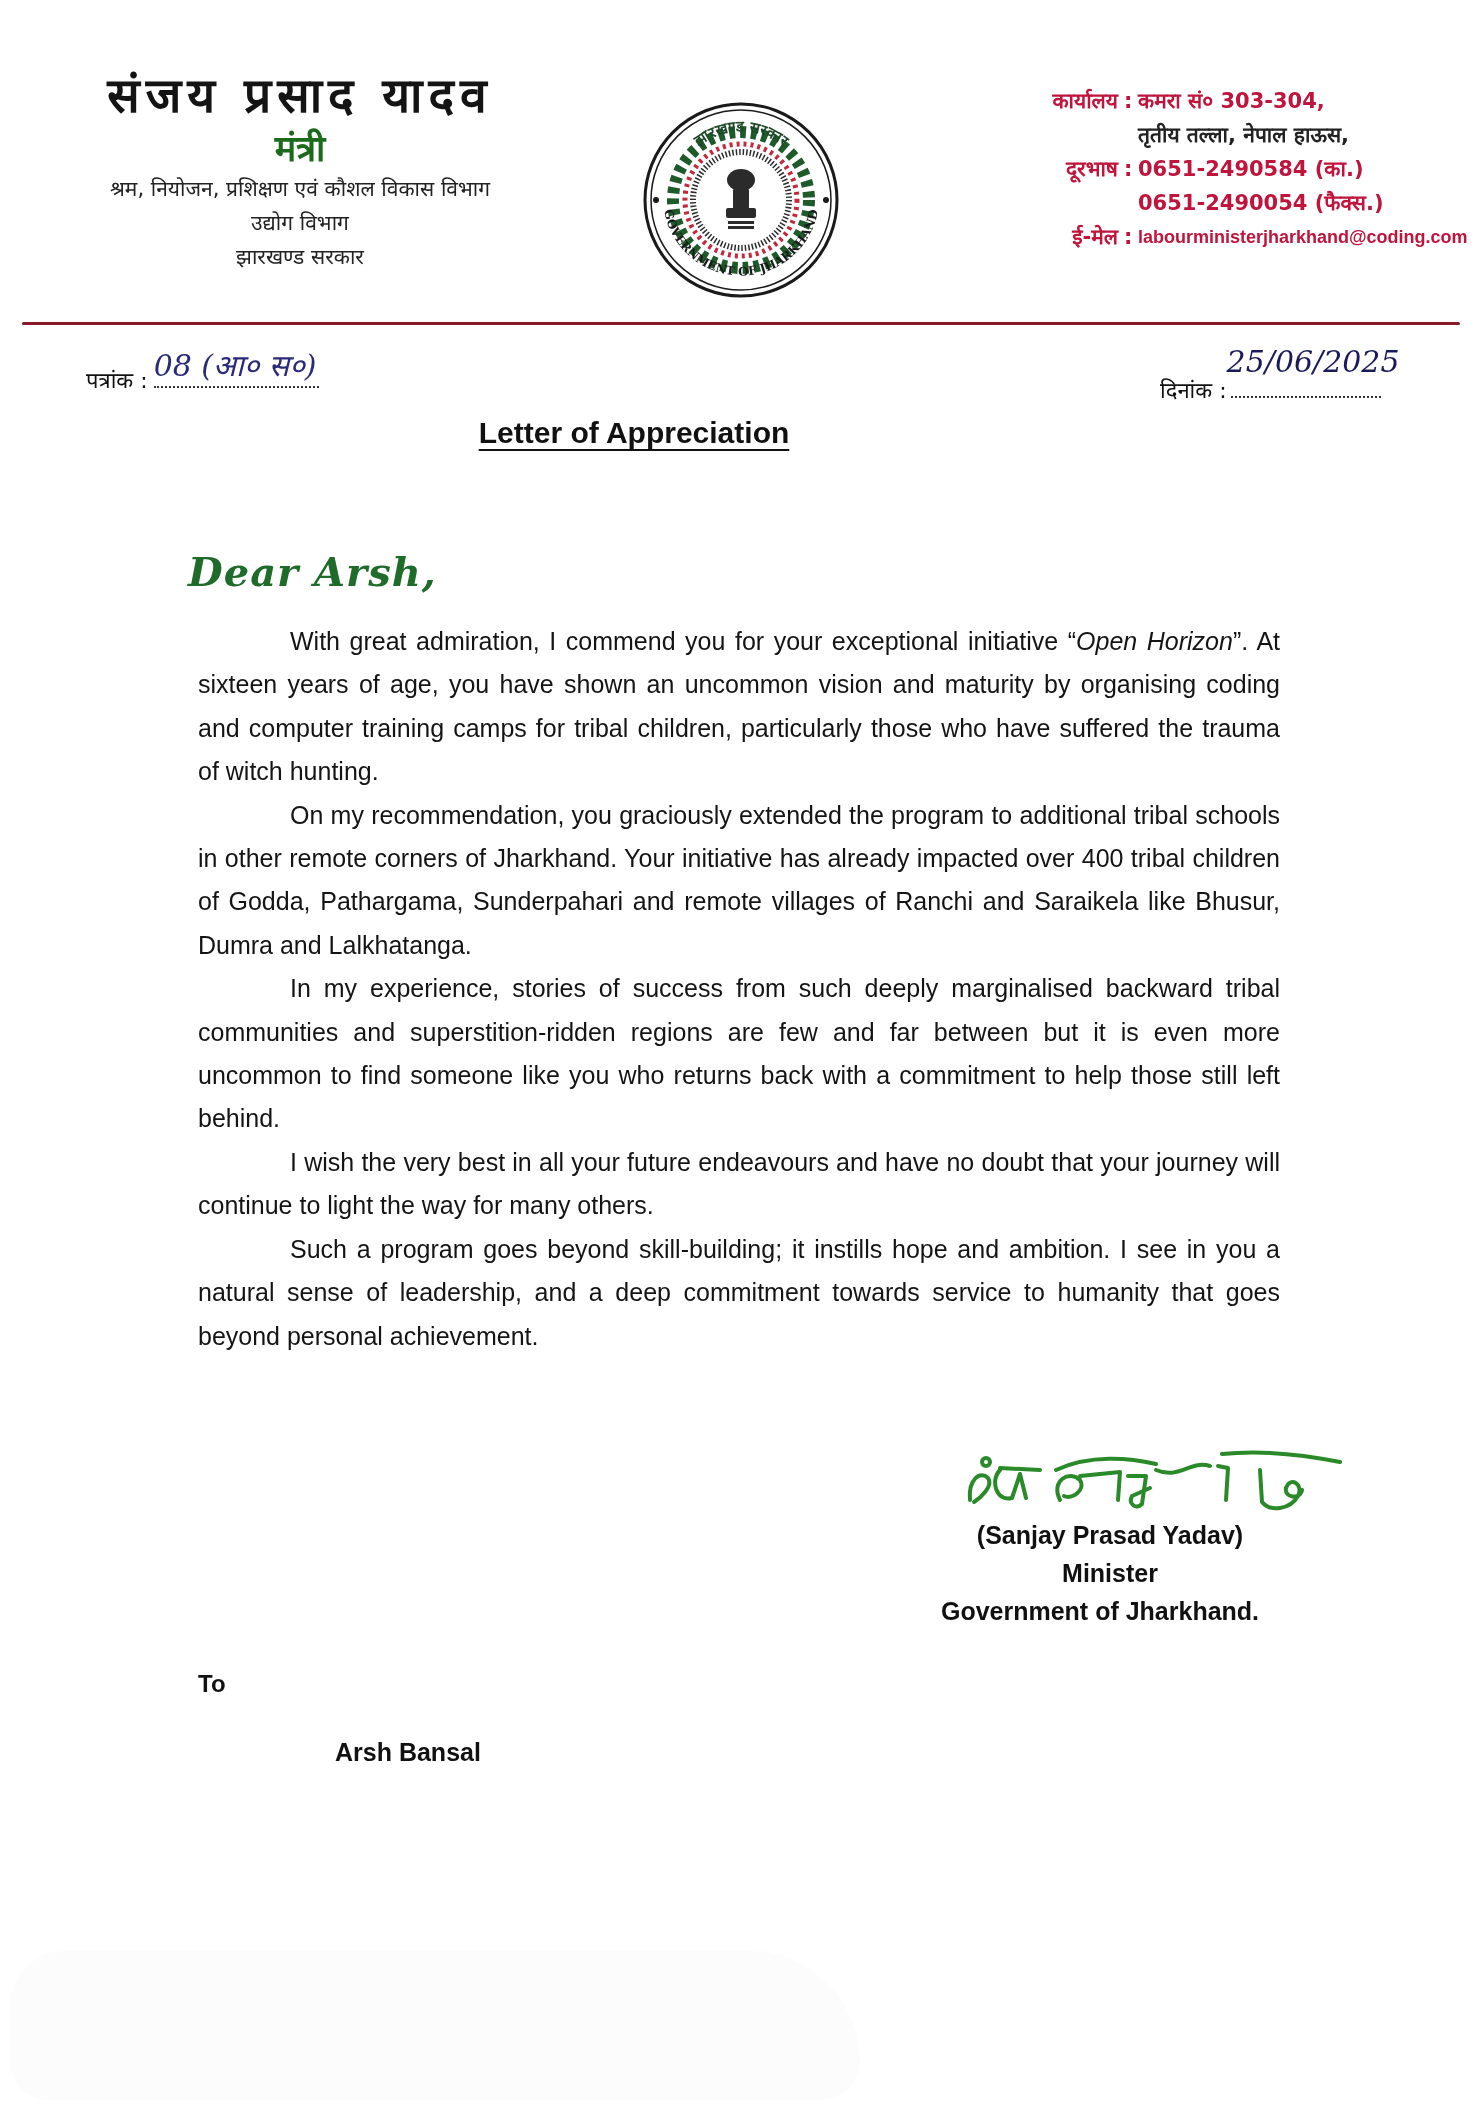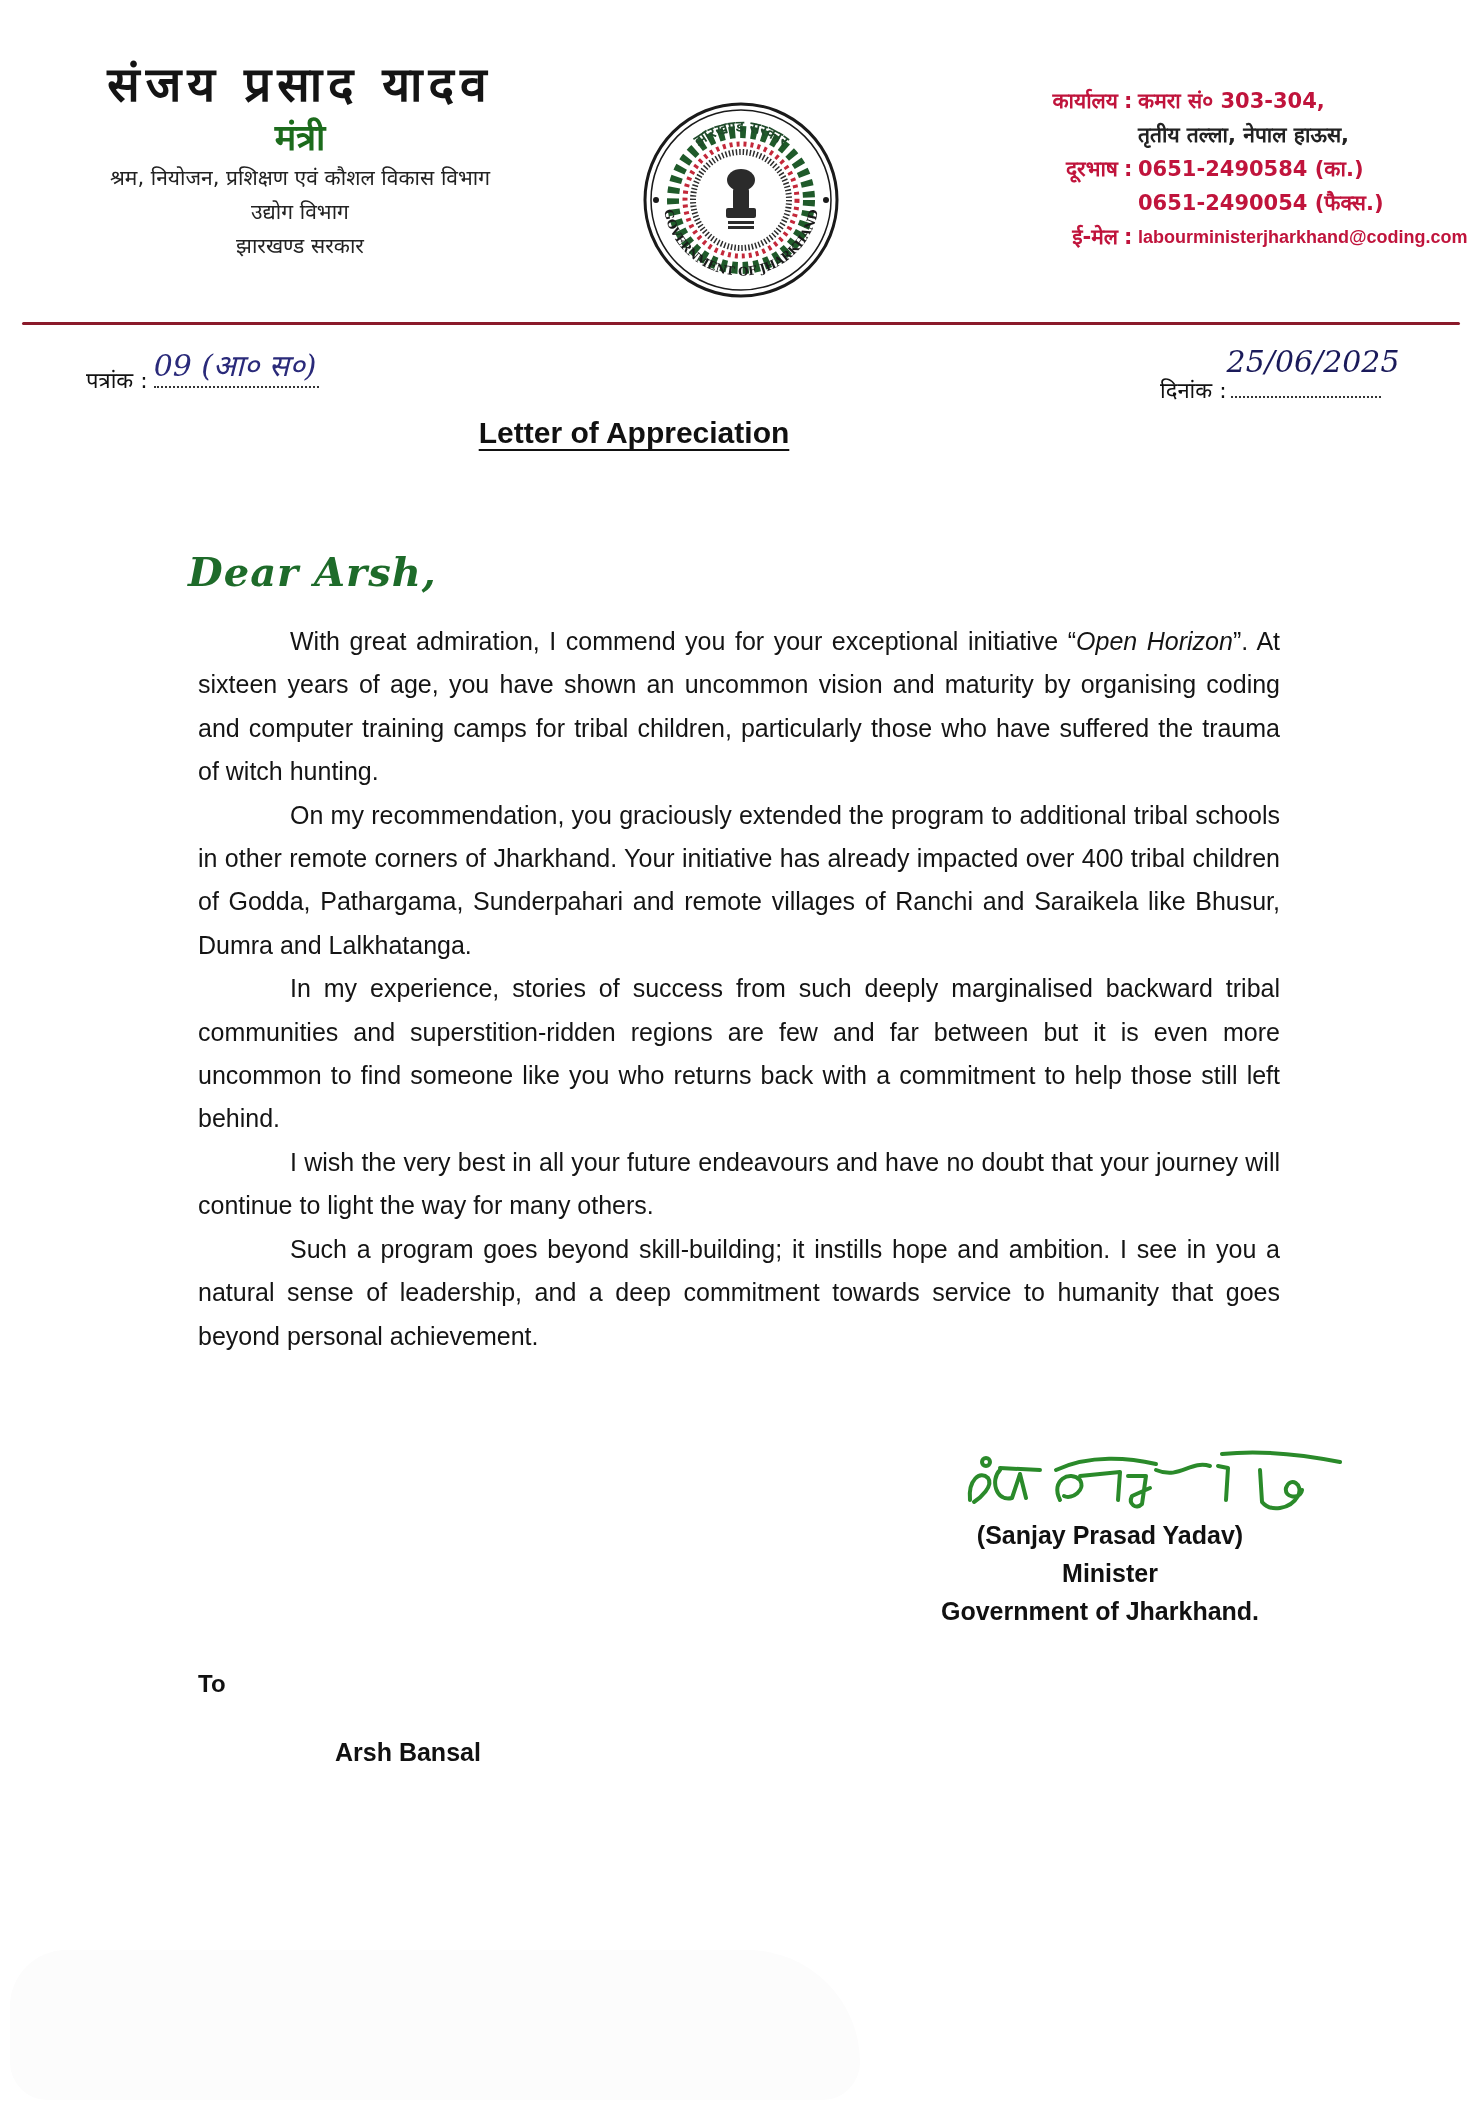--- a/index.html
+++ b/index.html
@@ -1,20 +1,20 @@
 <!DOCTYPE html>
 <html><head>
   <meta charset="utf-8">
   <style>
     html, body { margin: 0; padding: 0; background: #ffffff; }
     body { width: 1480px; height: 2104px; position: relative; overflow: hidden; font-family: "Liberation Sans", sans-serif; color: #111; }
     .abs { position: absolute; }
 
     
-    .lh-left { left: 40px; top: 55px; width: 520px; text-align: center; }
+    .lh-left { left: 40px; top: 66px; width: 520px; text-align: center; }
     .lh-name { font-family: "DejaVu Sans", sans-serif; font-weight: bold; font-size: 48px; letter-spacing: 6px; color: #141414; line-height: 58px; }
     .lh-title { font-family: "DejaVu Sans", sans-serif; font-weight: bold; font-size: 36px; color: #1c6b1c; line-height: 46px; margin-top: 2px; }
     .lh-dept { font-family: "DejaVu Sans", sans-serif; font-size: 21px; color: #222; line-height: 34px; }
 
     
     .emblem { left: 636px; top: 100px; width: 210px; height: 200px; }
 
     
     .lh-right { left: 1000px; top: 84px; width: 470px; font-family: "DejaVu Sans", sans-serif; font-size: 21px; line-height: 34px; }
     .lh-row { display: flex; }
@@ -120,21 +120,21 @@
     <span class="lh-colon">:</span>
     <span class="lh-val email">labourministerjharkhand@coding.com</span>
   </div>
 </div>
 
 <div class="abs rule"></div>
 
 <div class="abs ref">
   <span>पत्रांक :</span>
   <span class="dots">
-    <span class="hand">09 (आ० स०)</span>
+    <span class="hand">08 (आ० स०)</span>
   </span>
 </div>
 
 <div class="abs date">
   <span>दिनांक :</span>
   <span class="dots">
     <span class="hand">25/06/2025</span>
   </span>
 </div>
 

